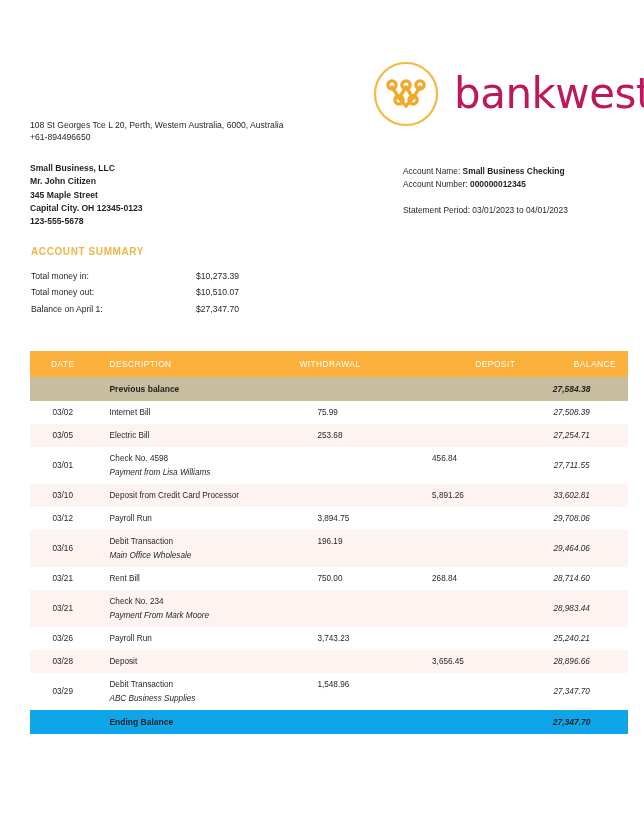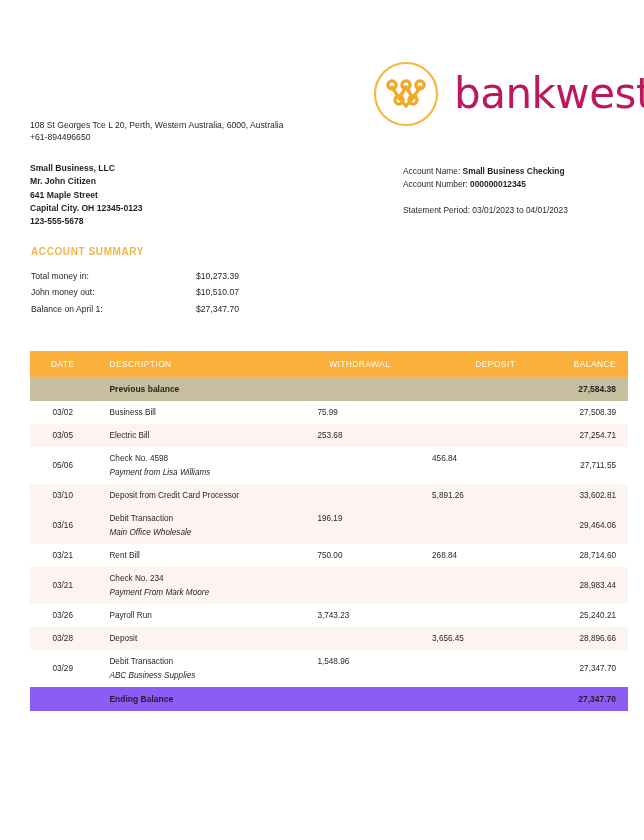--- a/index.html
+++ b/index.html
@@ -111,51 +111,51 @@
     color: #ffffff;
     font-weight: normal;
     font-size: 8.4px;
     letter-spacing: 0.45px;
     padding: 8px 0;
     vertical-align: middle;
     margin-top: 25px;
   }
   .th-date   { width: 72px;  text-align: center; }
   .th-desc   { width: 210px; text-align: left; padding-left: 14px !important; }
-  .th-wdr    { width: 130px; text-align: center; padding-right: 12px !important; }
+  .th-wdr    { width: 130px; text-align: left; padding-right: 12px !important; }
   .th-dep    { width: 90px;  text-align: right; padding-right: 12px !important; }
   .th-bal    { width: 96px;  text-align: right; padding-right: 12px !important; }
 
   .row-prev td {
     background: #C6BE9E;
     color: #ffffff;
     font-weight: bold;
     font-size: 8.5px;
     padding: 6px 0;
   }
   .row-end td {
-    background: #8b5cf6;
+    background: #0ea5e9;
     color: #ffffff;
     font-weight: bold;
     font-size: 8.5px;
     padding: 8px 0;
   }
 
   .txn-table td {
     padding: 7px 0;
     vertical-align: middle;
     color: #231f20;
   }
   tr.alt td { background: #FDF4F2; }
 
   td.c-date { text-align: center; font-size: 8.2px; }
   td.c-desc { padding-left: 14px; }
   td.c-wdr  { text-align: left; padding-left: 18px; }
   td.c-dep  { padding-right: 12px; }
-  td.c-bal  { text-align: right; padding-right: 12px; }
+  td.c-bal  { text-align: center; padding-right: 12px; font-style: italic; }
 
   .desc-main { display: block; }
   .desc-sub  { display: block; font-style: italic; margin-top: 5px; }
 
   td.c-wdr.two-line, td.c-dep.two-line { vertical-align: top; padding-top: 7px; }
   td.c-bal.bal-mid { vertical-align: middle; }
 </style>
 </head>
 <body>
 
@@ -184,21 +184,21 @@
 </div>
 
 <div class="bank-address">
   <div>108 St Georges Tce L 20, Perth, Western Australia, 6000, Australia</div>
   <div>+61-894496650</div>
 </div>
 
 <div class="customer-block">
   <div>Small Business, LLC</div>
   <div>Mr. John Citizen</div>
-  <div>641 Maple Street</div>
+  <div>345 Maple Street</div>
   <div>Capital City. OH 12345-0123</div>
   <div>123-555-5678</div>
 </div>
 
 <div class="account-meta">
   <div>
     <span>Account Name:</span>
     <span class="val">Small Business Checking</span>
   </div>
   <div>
@@ -209,21 +209,21 @@
 </div>
 
 <div class="summary-title">ACCOUNT SUMMARY</div>
 <table class="summary-table">
   <tbody>
     <tr>
       <td class="lbl">Total money in:</td>
       <td class="amt">$10,273.39</td>
     </tr>
     <tr>
-      <td class="lbl">John money out:</td>
+      <td class="lbl">Total money out:</td>
       <td class="amt">$10,510.07</td>
     </tr>
     <tr>
       <td class="lbl">Balance on April 1:</td>
       <td class="amt">$27,347.70</td>
     </tr>
   </tbody>
 </table>
 
 <table class="txn-table">
@@ -242,58 +242,67 @@
       <td></td>
       <td class="c-desc">Previous balance</td>
       <td></td>
       <td></td>
       <td class="c-bal">27,584.38</td>
     </tr>
 
     <tr>
       <td class="c-date">03/02</td>
       <td class="c-desc">
-        <span class="desc-main">Business Bill</span>
+        <span class="desc-main">Internet Bill</span>
       </td>
       <td class="c-wdr">75.99</td>
       <td class="c-dep"></td>
       <td class="c-bal">27,508.39</td>
     </tr>
 
     <tr class="alt">
       <td class="c-date">03/05</td>
       <td class="c-desc">
         <span class="desc-main">Electric Bill</span>
       </td>
       <td class="c-wdr">253.68</td>
       <td class="c-dep"></td>
       <td class="c-bal">27,254.71</td>
     </tr>
 
     <tr>
-      <td class="c-date">05/06</td>
+      <td class="c-date">03/01</td>
       <td class="c-desc">
         <span class="desc-main">Check No. 4598</span>
         <span class="desc-sub">Payment from Lisa Williams</span>
       </td>
       <td class="c-wdr two-line"></td>
       <td class="c-dep two-line">456.84</td>
       <td class="c-bal two-line">27,711.55</td>
     </tr>
 
     <tr class="alt">
       <td class="c-date">03/10</td>
       <td class="c-desc">
         <span class="desc-main">Deposit from Credit Card Processor</span>
       </td>
       <td class="c-wdr"></td>
       <td class="c-dep">5,891.26</td>
       <td class="c-bal">33,602.81</td>
     </tr>
 
+    <tr>
+      <td class="c-date">03/12</td>
+      <td class="c-desc">
+        <span class="desc-main">Payroll Run</span>
+      </td>
+      <td class="c-wdr">3,894.75</td>
+      <td class="c-dep"></td>
+      <td class="c-bal">29,708.06</td>
+    </tr>
 
     <tr class="alt">
       <td class="c-date">03/16</td>
       <td class="c-desc">
         <span class="desc-main">Debit Transaction</span>
         <span class="desc-sub">Main Office Wholesale</span>
       </td>
       <td class="c-wdr two-line">196.19</td>
       <td class="c-dep two-line"></td>
       <td class="c-bal two-line">29,464.06</td>

